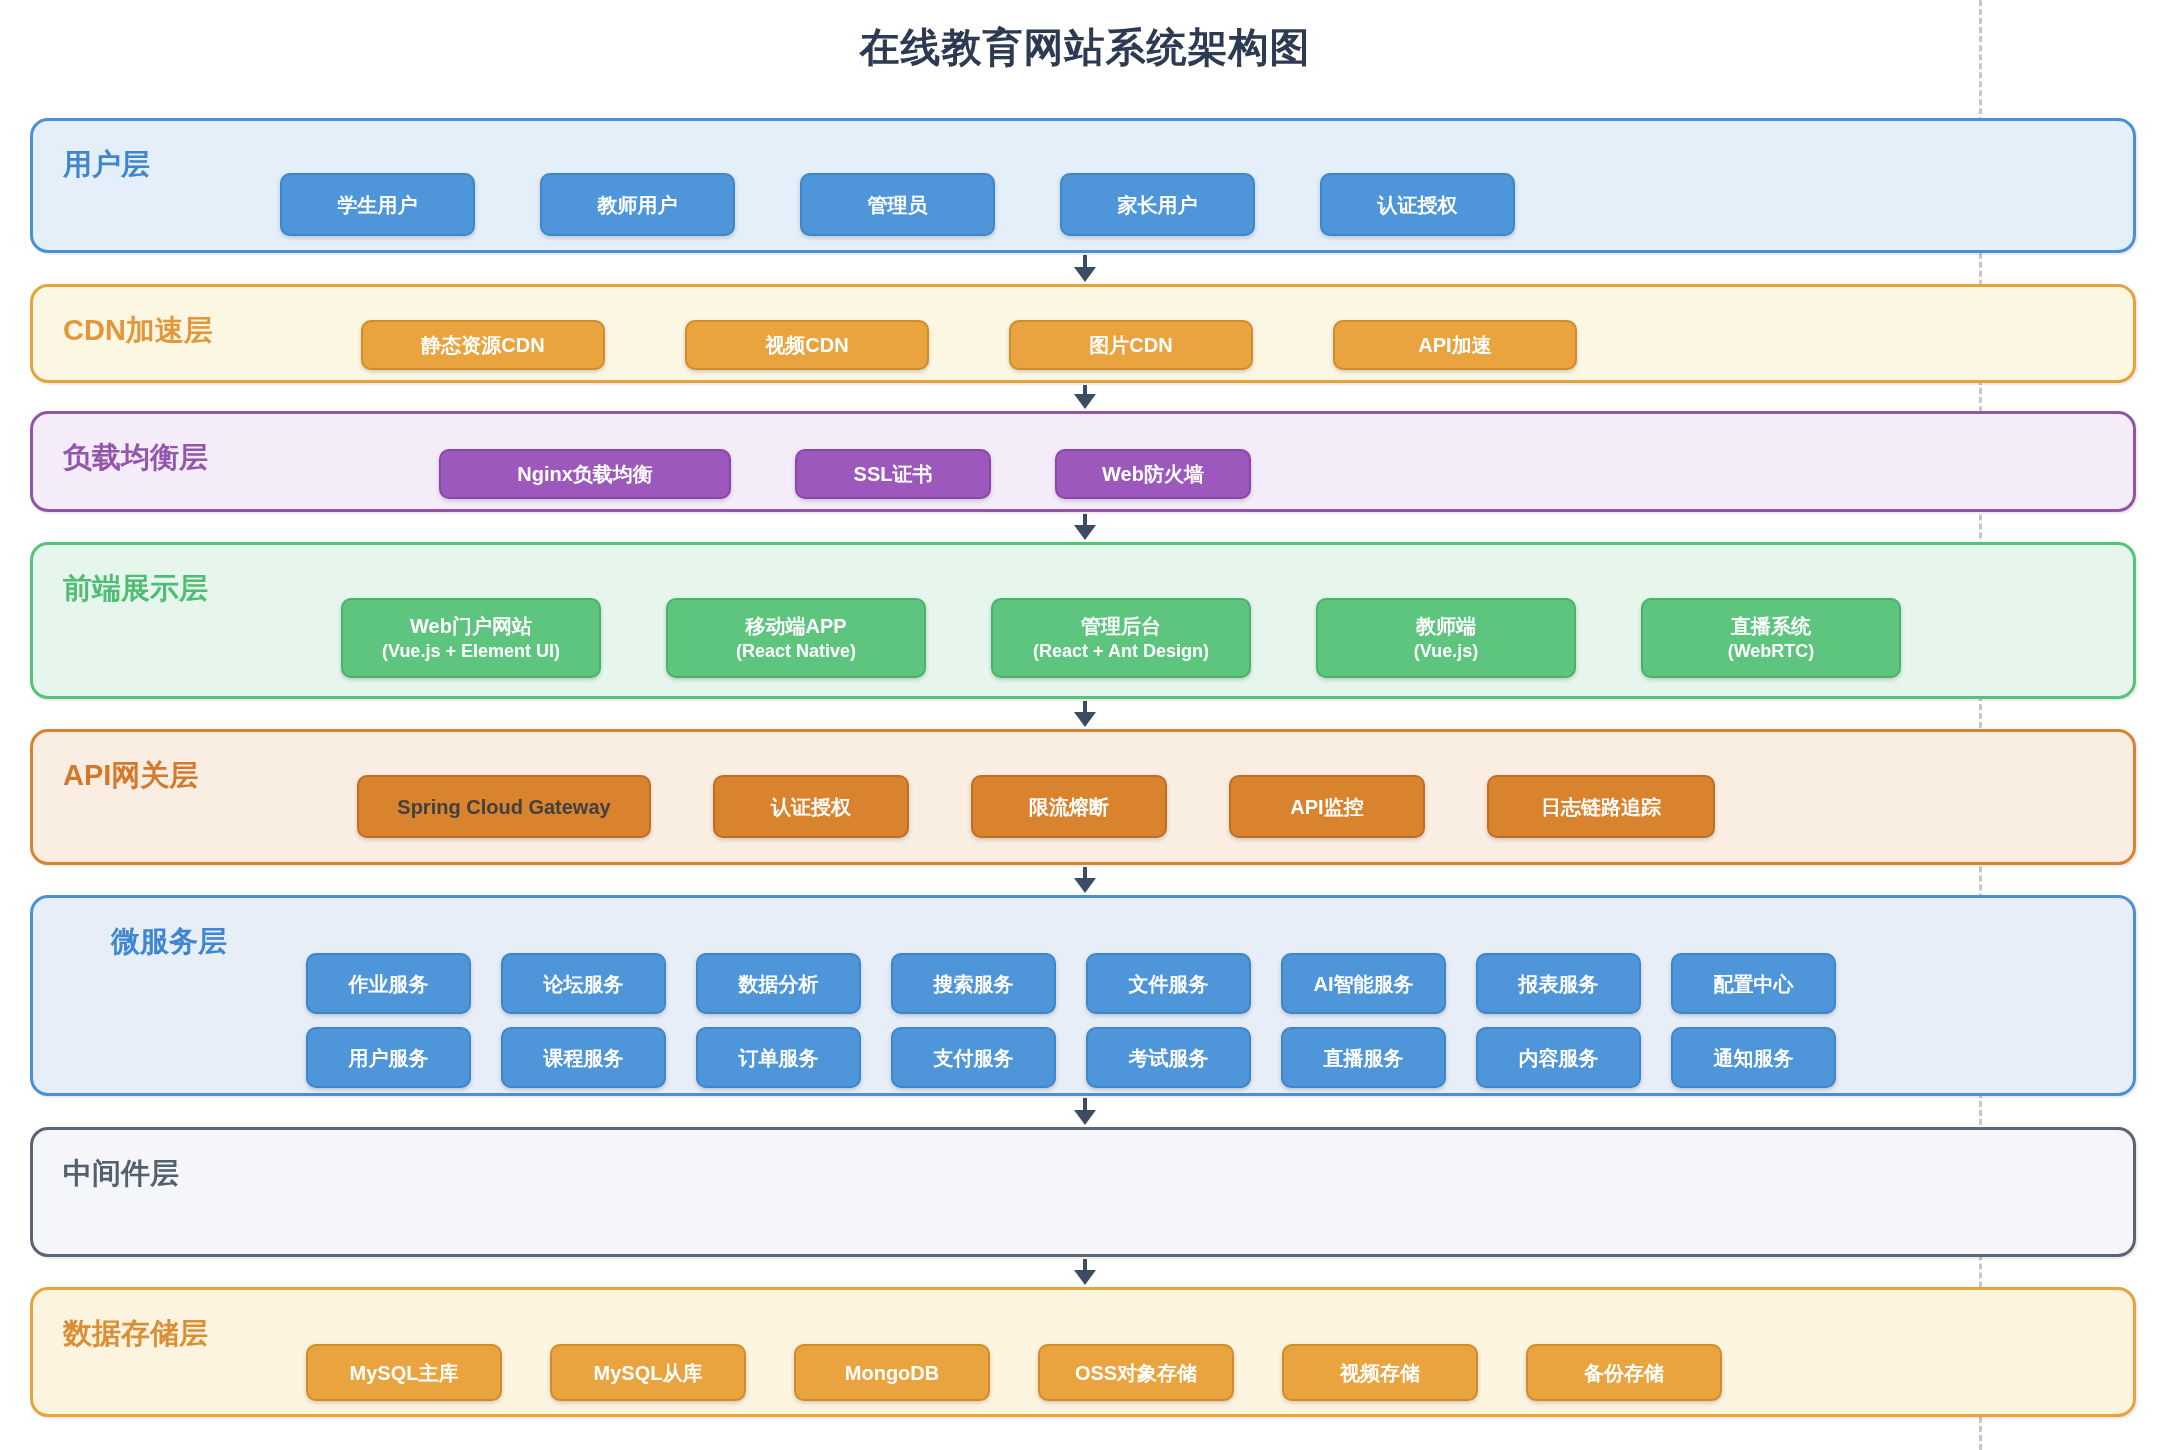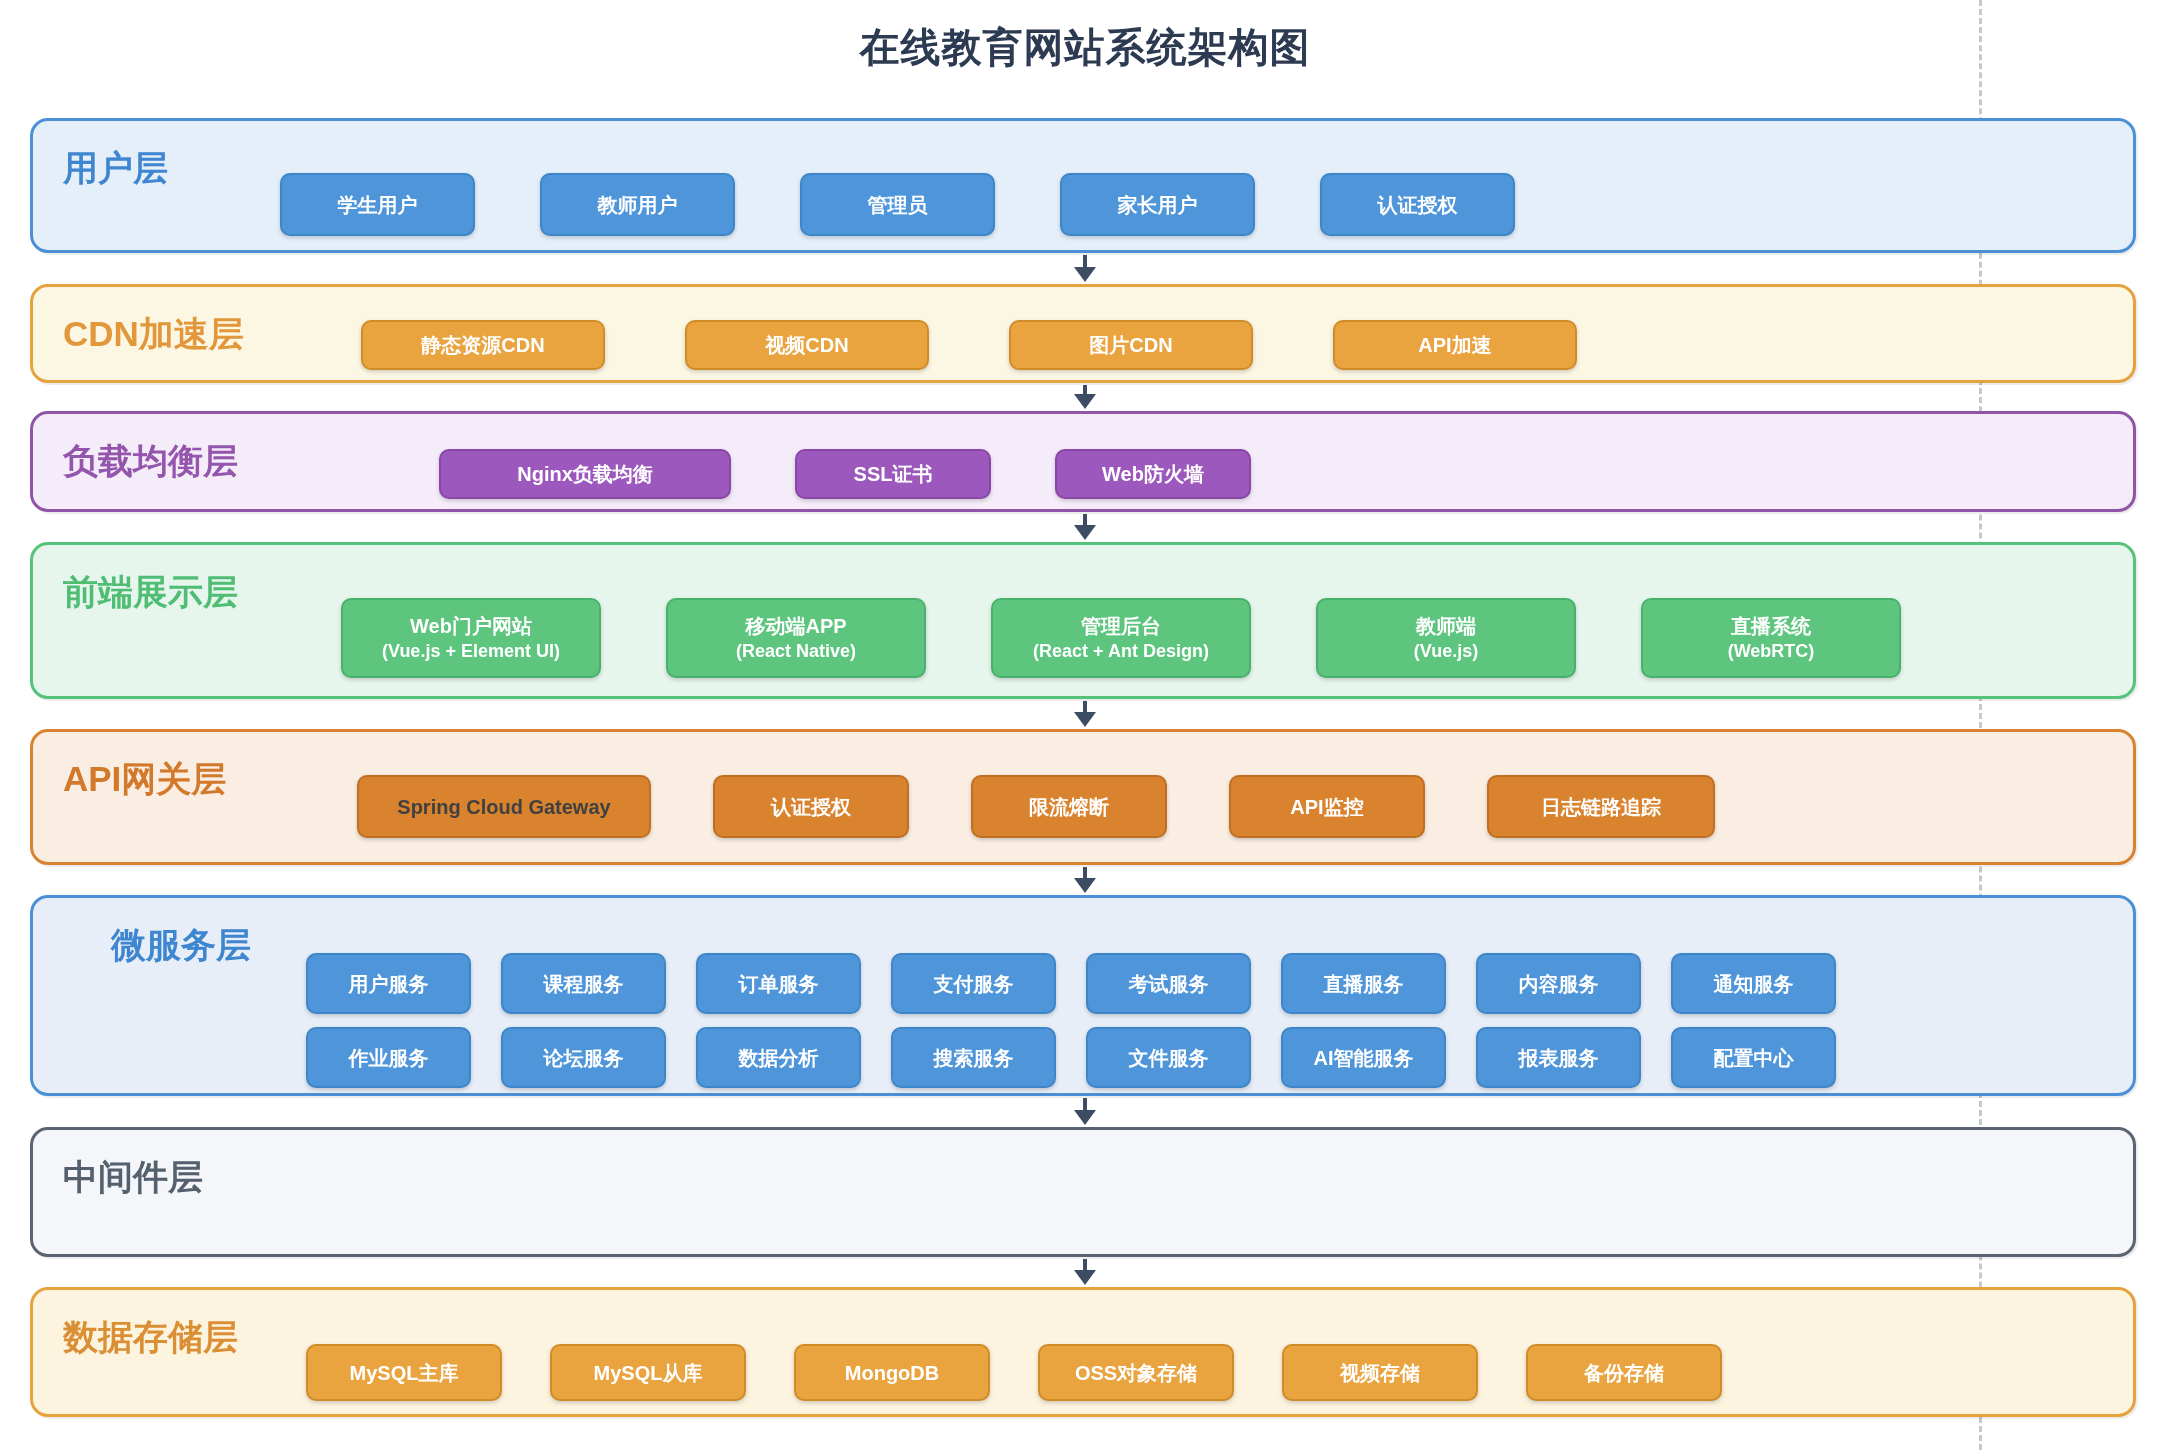--- a/index.html
+++ b/index.html
@@ -23,21 +23,21 @@
   }
   .layer{
     position:absolute;left:30px;width:2106px;
     border:3px solid;border-radius:18px;
     box-sizing:border-box;
     z-index:1;
     box-shadow:2px 2px 0 rgba(0,0,0,0.07);
   }
   .layer-label{
     position:absolute;left:30px;top:24px;
-    font-size:35px;font-weight:bold;
+    font-size:29px;font-weight:bold;
     white-space:nowrap;
   }
   .rows{
     position:absolute;
     display:flex;flex-direction:column;
   }
   .row{display:flex;align-items:center;}
   .node-box{
     box-sizing:border-box;
     border:2px solid;border-radius:10px;
@@ -162,20 +162,46 @@
             <div class="node-label">日志链路追踪</div>
           </div>
         </div>
       </div>
     </div>
     <div class="layer" style="top: 895px; height: 201px; background: rgb(231, 238, 248); border-color: rgb(75, 144, 214);">
       <div class="layer-label" style="color: rgb(62, 134, 207); margin-left: 48px;">微服务层</div>
       <div class="rows" style="left: 273px; top: 55px; row-gap: 13px;">
         <div class="row" style="column-gap: 30px;">
           <div class="node-box" style="width: 165px; height: 61px; background: rgb(78, 149, 218); border-color: rgb(60, 134, 201); color: rgb(255, 255, 255);">
+            <div class="node-label">作业服务</div>
+          </div>
+          <div class="node-box" style="width: 165px; height: 61px; background: rgb(78, 149, 218); border-color: rgb(60, 134, 201); color: rgb(255, 255, 255);">
+            <div class="node-label">论坛服务</div>
+          </div>
+          <div class="node-box" style="width: 165px; height: 61px; background: rgb(78, 149, 218); border-color: rgb(60, 134, 201); color: rgb(255, 255, 255);">
+            <div class="node-label">数据分析</div>
+          </div>
+          <div class="node-box" style="width: 165px; height: 61px; background: rgb(78, 149, 218); border-color: rgb(60, 134, 201); color: rgb(255, 255, 255);">
+            <div class="node-label">搜索服务</div>
+          </div>
+          <div class="node-box" style="width: 165px; height: 61px; background: rgb(78, 149, 218); border-color: rgb(60, 134, 201); color: rgb(255, 255, 255);">
+            <div class="node-label">文件服务</div>
+          </div>
+          <div class="node-box" style="width: 165px; height: 61px; background: rgb(78, 149, 218); border-color: rgb(60, 134, 201); color: rgb(255, 255, 255);">
+            <div class="node-label">AI智能服务</div>
+          </div>
+          <div class="node-box" style="width: 165px; height: 61px; background: rgb(78, 149, 218); border-color: rgb(60, 134, 201); color: rgb(255, 255, 255);">
+            <div class="node-label">报表服务</div>
+          </div>
+          <div class="node-box" style="width: 165px; height: 61px; background: rgb(78, 149, 218); border-color: rgb(60, 134, 201); color: rgb(255, 255, 255);">
+            <div class="node-label">配置中心</div>
+          </div>
+        </div>
+        <div class="row" style="column-gap: 30px;">
+          <div class="node-box" style="width: 165px; height: 61px; background: rgb(78, 149, 218); border-color: rgb(60, 134, 201); color: rgb(255, 255, 255);">
             <div class="node-label">用户服务</div>
           </div>
           <div class="node-box" style="width: 165px; height: 61px; background: rgb(78, 149, 218); border-color: rgb(60, 134, 201); color: rgb(255, 255, 255);">
             <div class="node-label">课程服务</div>
           </div>
           <div class="node-box" style="width: 165px; height: 61px; background: rgb(78, 149, 218); border-color: rgb(60, 134, 201); color: rgb(255, 255, 255);">
             <div class="node-label">订单服务</div>
           </div>
           <div class="node-box" style="width: 165px; height: 61px; background: rgb(78, 149, 218); border-color: rgb(60, 134, 201); color: rgb(255, 255, 255);">
             <div class="node-label">支付服务</div>
@@ -184,46 +210,20 @@
             <div class="node-label">考试服务</div>
           </div>
           <div class="node-box" style="width: 165px; height: 61px; background: rgb(78, 149, 218); border-color: rgb(60, 134, 201); color: rgb(255, 255, 255);">
             <div class="node-label">直播服务</div>
           </div>
           <div class="node-box" style="width: 165px; height: 61px; background: rgb(78, 149, 218); border-color: rgb(60, 134, 201); color: rgb(255, 255, 255);">
             <div class="node-label">内容服务</div>
           </div>
           <div class="node-box" style="width: 165px; height: 61px; background: rgb(78, 149, 218); border-color: rgb(60, 134, 201); color: rgb(255, 255, 255);">
             <div class="node-label">通知服务</div>
-          </div>
-        </div>
-        <div class="row" style="column-gap: 30px;">
-          <div class="node-box" style="width: 165px; height: 61px; background: rgb(78, 149, 218); border-color: rgb(60, 134, 201); color: rgb(255, 255, 255);">
-            <div class="node-label">作业服务</div>
-          </div>
-          <div class="node-box" style="width: 165px; height: 61px; background: rgb(78, 149, 218); border-color: rgb(60, 134, 201); color: rgb(255, 255, 255);">
-            <div class="node-label">论坛服务</div>
-          </div>
-          <div class="node-box" style="width: 165px; height: 61px; background: rgb(78, 149, 218); border-color: rgb(60, 134, 201); color: rgb(255, 255, 255);">
-            <div class="node-label">数据分析</div>
-          </div>
-          <div class="node-box" style="width: 165px; height: 61px; background: rgb(78, 149, 218); border-color: rgb(60, 134, 201); color: rgb(255, 255, 255);">
-            <div class="node-label">搜索服务</div>
-          </div>
-          <div class="node-box" style="width: 165px; height: 61px; background: rgb(78, 149, 218); border-color: rgb(60, 134, 201); color: rgb(255, 255, 255);">
-            <div class="node-label">文件服务</div>
-          </div>
-          <div class="node-box" style="width: 165px; height: 61px; background: rgb(78, 149, 218); border-color: rgb(60, 134, 201); color: rgb(255, 255, 255);">
-            <div class="node-label">AI智能服务</div>
-          </div>
-          <div class="node-box" style="width: 165px; height: 61px; background: rgb(78, 149, 218); border-color: rgb(60, 134, 201); color: rgb(255, 255, 255);">
-            <div class="node-label">报表服务</div>
-          </div>
-          <div class="node-box" style="width: 165px; height: 61px; background: rgb(78, 149, 218); border-color: rgb(60, 134, 201); color: rgb(255, 255, 255);">
-            <div class="node-label">配置中心</div>
           </div>
         </div>
       </div>
     </div>
     <div class="layer" style="top: 1127px; height: 130px; background: rgb(244, 246, 249); border-color: rgb(90, 100, 114);">
       <div class="layer-label" style="color: rgb(85, 96, 110);">中间件层</div>
     </div>
     <div class="layer" style="top: 1287px; height: 130px; background: rgb(253, 244, 224); border-color: rgb(230, 162, 60);">
       <div class="layer-label" style="color: rgb(219, 143, 53);">数据存储层</div>
       <div class="rows" style="left: 273px; top: 54px; row-gap: 0px;">

